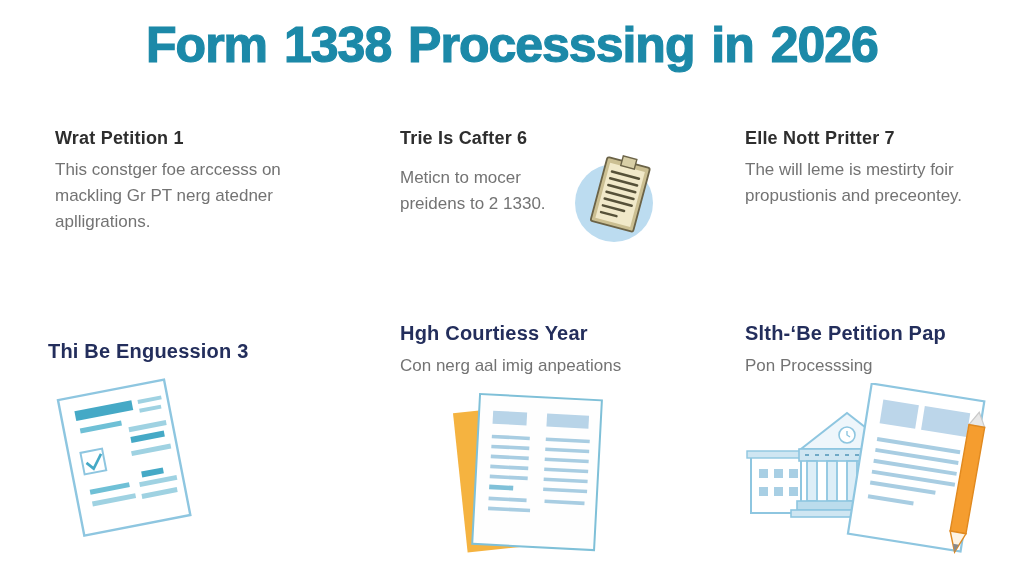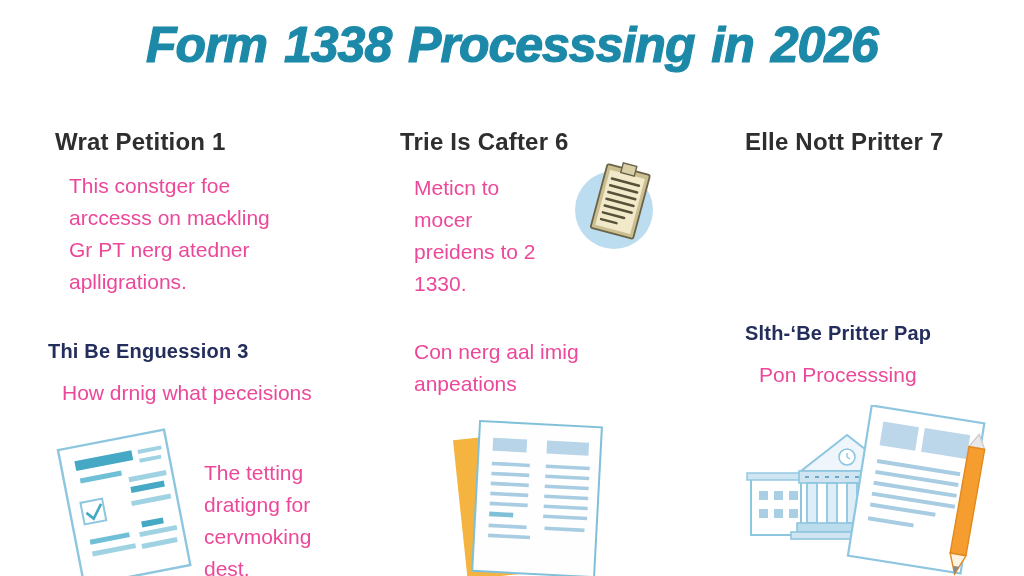--- a/index.html
+++ b/index.html
@@ -8,30 +8,29 @@
     background:#ffffff;
     font-family:"Liberation Sans", sans-serif;
     position:relative;overflow:hidden;
     color:#3d3d3d;
   }
   .title{
     position:absolute;top:16px;left:0;width:1024px;
     margin:0;text-align:center;
     font-size:50px;font-weight:700;letter-spacing:-1px;word-spacing:4px;
     color:#1c89a8;
-    font-style:italic;
     -webkit-text-stroke:1.2px #1c89a8;
   }
   .cell{position:absolute;}
   .cell h2{
     margin:0 0 8px 0;
-    font-size:24px;font-weight:700;color:#2e2e2e;letter-spacing:.2px;
+    font-size:18px;font-weight:700;color:#2e2e2e;letter-spacing:.2px;
   }
   .cell.navy h2{color:#232e5c;font-size:20px;}
-  .cell p{margin:14px;font-size:21px;line-height:1.52;color:#ec4899;}
+  .cell p{margin:0;font-size:17px;line-height:1.52;color:#737373;}
   .s1{left:55px;top:128px;width:252px;}
   .s2{left:400px;top:128px;width:262px;}
   .s3{left:745px;top:128px;width:274px;}
   .s4{left:48px;top:340px;width:292px;}
   .s5{left:400px;top:322px;width:262px;}
   .s6{left:745px;top:322px;width:276px;}
   .note-row{display:flex;align-items:flex-start;margin-top:12px;gap:12px;}
   .s2 .note-row .note{width:158px;margin-top:4px;}
   .s2 .note-row svg{margin-left:4px;margin-top:-8px;flex:none;}
   .s3 .note-row{margin-top:8px;}
@@ -74,50 +73,50 @@
             <line x1="35" y1="56" x2="57" y2="56"></line>
             <line x1="35" y1="63" x2="51" y2="63"></line>
           </g>
         </g>
       </svg>
     </div>
   </section>
 
   <section class="cell s3">
     <h2>Elle Nott Pritter 7</h2>
+    <p class="body">The will leme is mestirty foir propustionis and preceontey.</p>
   </section>
 
   <section class="cell s4 navy">
     <h2>Thi Be Enguession 3</h2>
-    <p class="body">How drnig what peceisions</p>
     <div class="illo-row">
       <svg width="160" height="168" viewBox="0 0 160 168">
         <g transform="rotate(-11 80 84)">
           <rect x="28" y="16" width="108" height="138" fill="#ffffff" stroke="#8ec6e0" stroke-width="2.4"></rect>
           <rect x="42" y="30" width="58" height="10" fill="#45a9c6"></rect>
           <rect x="106" y="31" width="24" height="4" fill="#9fd2e2"></rect>
           <rect x="106" y="40" width="22" height="4" fill="#9fd2e2"></rect>
           <rect x="44" y="48" width="42" height="5" fill="#6fc0d6"></rect>
           <rect x="92" y="56" width="38" height="5" fill="#9fd2e2"></rect>
           <rect x="92" y="66" width="34" height="6" fill="#45a9c6"></rect>
           <rect x="40" y="72" width="22" height="22" fill="#ffffff" stroke="#8ec6e0" stroke-width="2"></rect>
           <path d="M44 83 l6 7 l10 -13" fill="none" stroke="#45a9c6" stroke-width="2.6"></path>
           <rect x="90" y="80" width="40" height="5" fill="#9fd2e2"></rect>
           <rect x="96" y="102" width="22" height="6" fill="#45a9c6"></rect>
           <rect x="92" y="112" width="38" height="5" fill="#9fd2e2"></rect>
           <rect x="42" y="110" width="40" height="5" fill="#6fc0d6"></rect>
           <rect x="42" y="122" width="44" height="5" fill="#9fd2e2"></rect>
           <rect x="92" y="124" width="36" height="5" fill="#9fd2e2"></rect>
         </g>
       </svg>
-      <p class="note">The tetting dratigng for cervmoking dest.</p>
     </div>
   </section>
 
   <section class="cell s5 navy">
+    <h2>Hgh Courtiess Year</h2>
     <p class="body">Con nerg aal imig anpeations</p>
     <div class="illo-row">
       <svg width="190" height="172" viewBox="0 0 190 172">
         <rect x="26" y="20" width="114" height="140" fill="#f5b340" transform="rotate(-6 83 90)"></rect>
         <g transform="rotate(3 102 86)">
           <rect x="42" y="10" width="122" height="150" fill="#fefefe" stroke="#7fc0d8" stroke-width="2"></rect>
           <rect x="56" y="26" width="34" height="13" fill="#b8d4e8"></rect>
           <rect x="110" y="26" width="42" height="13" fill="#b8d4e8"></rect>
           <g fill="#a8cde2">
             <rect x="56" y="50" width="38" height="3.6"></rect>
@@ -135,21 +134,21 @@
             <rect x="56" y="112" width="38" height="3.6"></rect>
               <rect x="112" y="112" width="40" height="3.6"></rect>
             <rect x="56" y="122" width="42" height="3.6"></rect>
           </g>
         </g>
       </svg>
     </div>
   </section>
 
   <section class="cell s6 navy">
-    <h2>Slth-ʻBe Pritter Pap</h2>
+    <h2>Slth-ʻBe Petition Pap</h2>
     <p class="body">Pon Processsing</p>
     <div class="illo-row">
       <svg width="252" height="180" viewBox="0 0 252 180">
 
         <rect x="8" y="74" width="50" height="56" fill="#ffffff" stroke="#8ec6e0" stroke-width="2"></rect>
         <rect x="4" y="68" width="58" height="7" fill="#cfe6f2" stroke="#8ec6e0" stroke-width="1.4"></rect>
         <g fill="#a8cfe4">
           <rect x="16" y="86" width="9" height="9"></rect>
             <rect x="31" y="86" width="9" height="9"></rect>
             <rect x="46" y="86" width="9" height="9"></rect>

